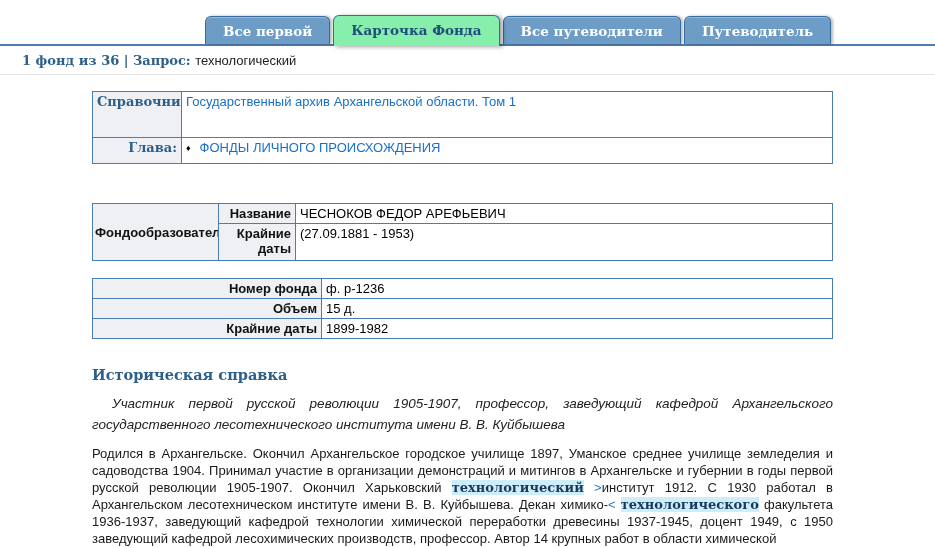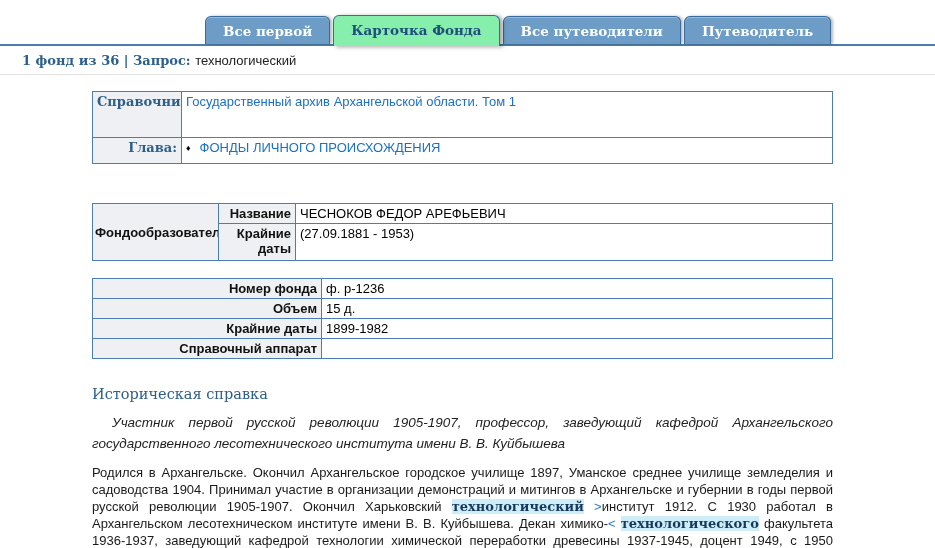--- a/index.html
+++ b/index.html
@@ -80,21 +80,21 @@
   .tbl-creator .lbl2 { width: 77px; }
   .tbl-creator .row1 td { height: 20px; }
   .tbl-creator .row2 td { height: 37px; }
 
   .tbl-fond { margin-top: 17px; }
   .tbl-fond .lbl { width: 229px; }
   .tbl-fond td { height: 20px; }
 
   
   .history-title {
-    margin: 27px 0 0; font-family: "DejaVu Serif", serif; font-weight: normal;
+    margin: 27px 0 0; font-family: "DejaVu Serif", serif; font-weight: bold;
     font-size: 14.5px; color: var(--heading-blue, #2c5f8a);
   }
   .lead {
     margin: 10px 0 0; font-style: italic; font-size: 13.5px; color: #222;
     text-align: justify; text-indent: 20px; line-height: 21px;
   }
   .body-text {
     margin: 10px 0 0; font-size: 13px; color: var(--text, #1a1a1a);
     text-align: justify; line-height: 17px;
   }
@@ -164,24 +164,20 @@
       <td class="val">ф. р-1236</td>
     </tr>
     <tr>
       <td class="lbl sans-lbl">Объем</td>
       <td class="val">15 д.</td>
     </tr>
     <tr>
       <td class="lbl sans-lbl">Крайние даты</td>
       <td class="val">1899-1982</td>
     </tr>
-    <tr>
-      <td class="lbl sans-lbl">Справочный аппарат</td>
-      <td class="val"></td>
-    </tr>
   </tbody>
     </table>
 
   <h3 class="history-title">Историческая справка</h3>
 
   <p class="lead">Участник первой русской революции 1905-1907, профессор, заведующий кафедрой Архангельского государственного лесотехнического института имени В. В. Куйбышева</p>
 
   <p class="body-text"><span>Родился в Архангельске. Окончил Архангельское городское училище 1897, Уманское среднее училище земледелия и садоводства 1904. Принимал участие в организации демонстраций и митингов в Архангельске и губернии в годы первой русской революции 1905-1907. Окончил Харьковский </span><span class="hl">технологический</span><a class="marker"> &gt;</a><span>институт 1912. С 1930 работал в Архангельском лесотехническом институте имени В. В. Куйбышева. Декан химико-</span><a class="marker">&lt; </a><span class="hl">технологического</span><span> факультета 1936-1937, заведующий кафедрой технологии химической переработки древесины 1937-1945, доцент 1949, с 1950 заведующий кафедрой лесохимических производств, профессор. Автор 14 крупных работ в области химической</span></p>
 
 </div>

